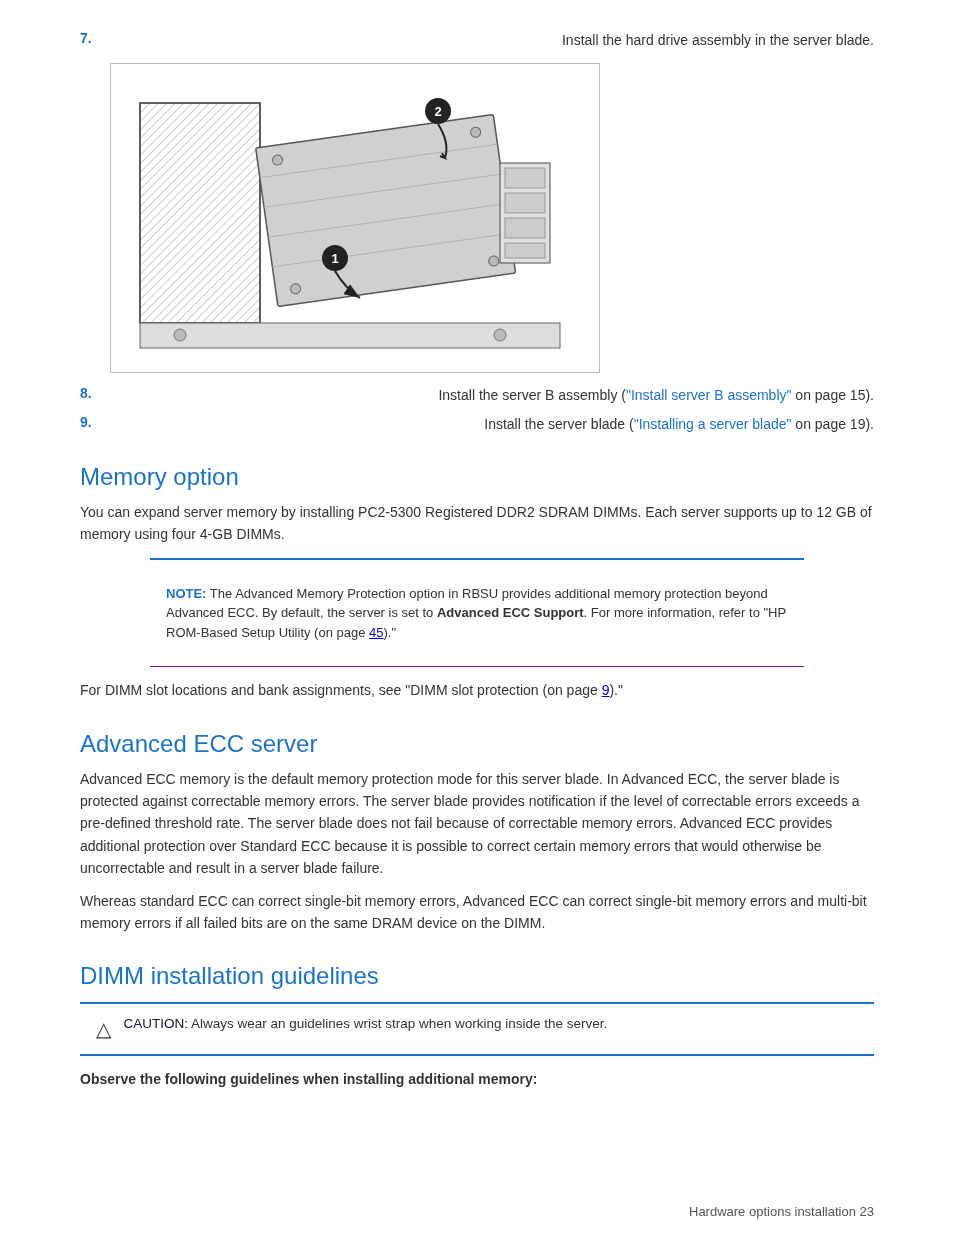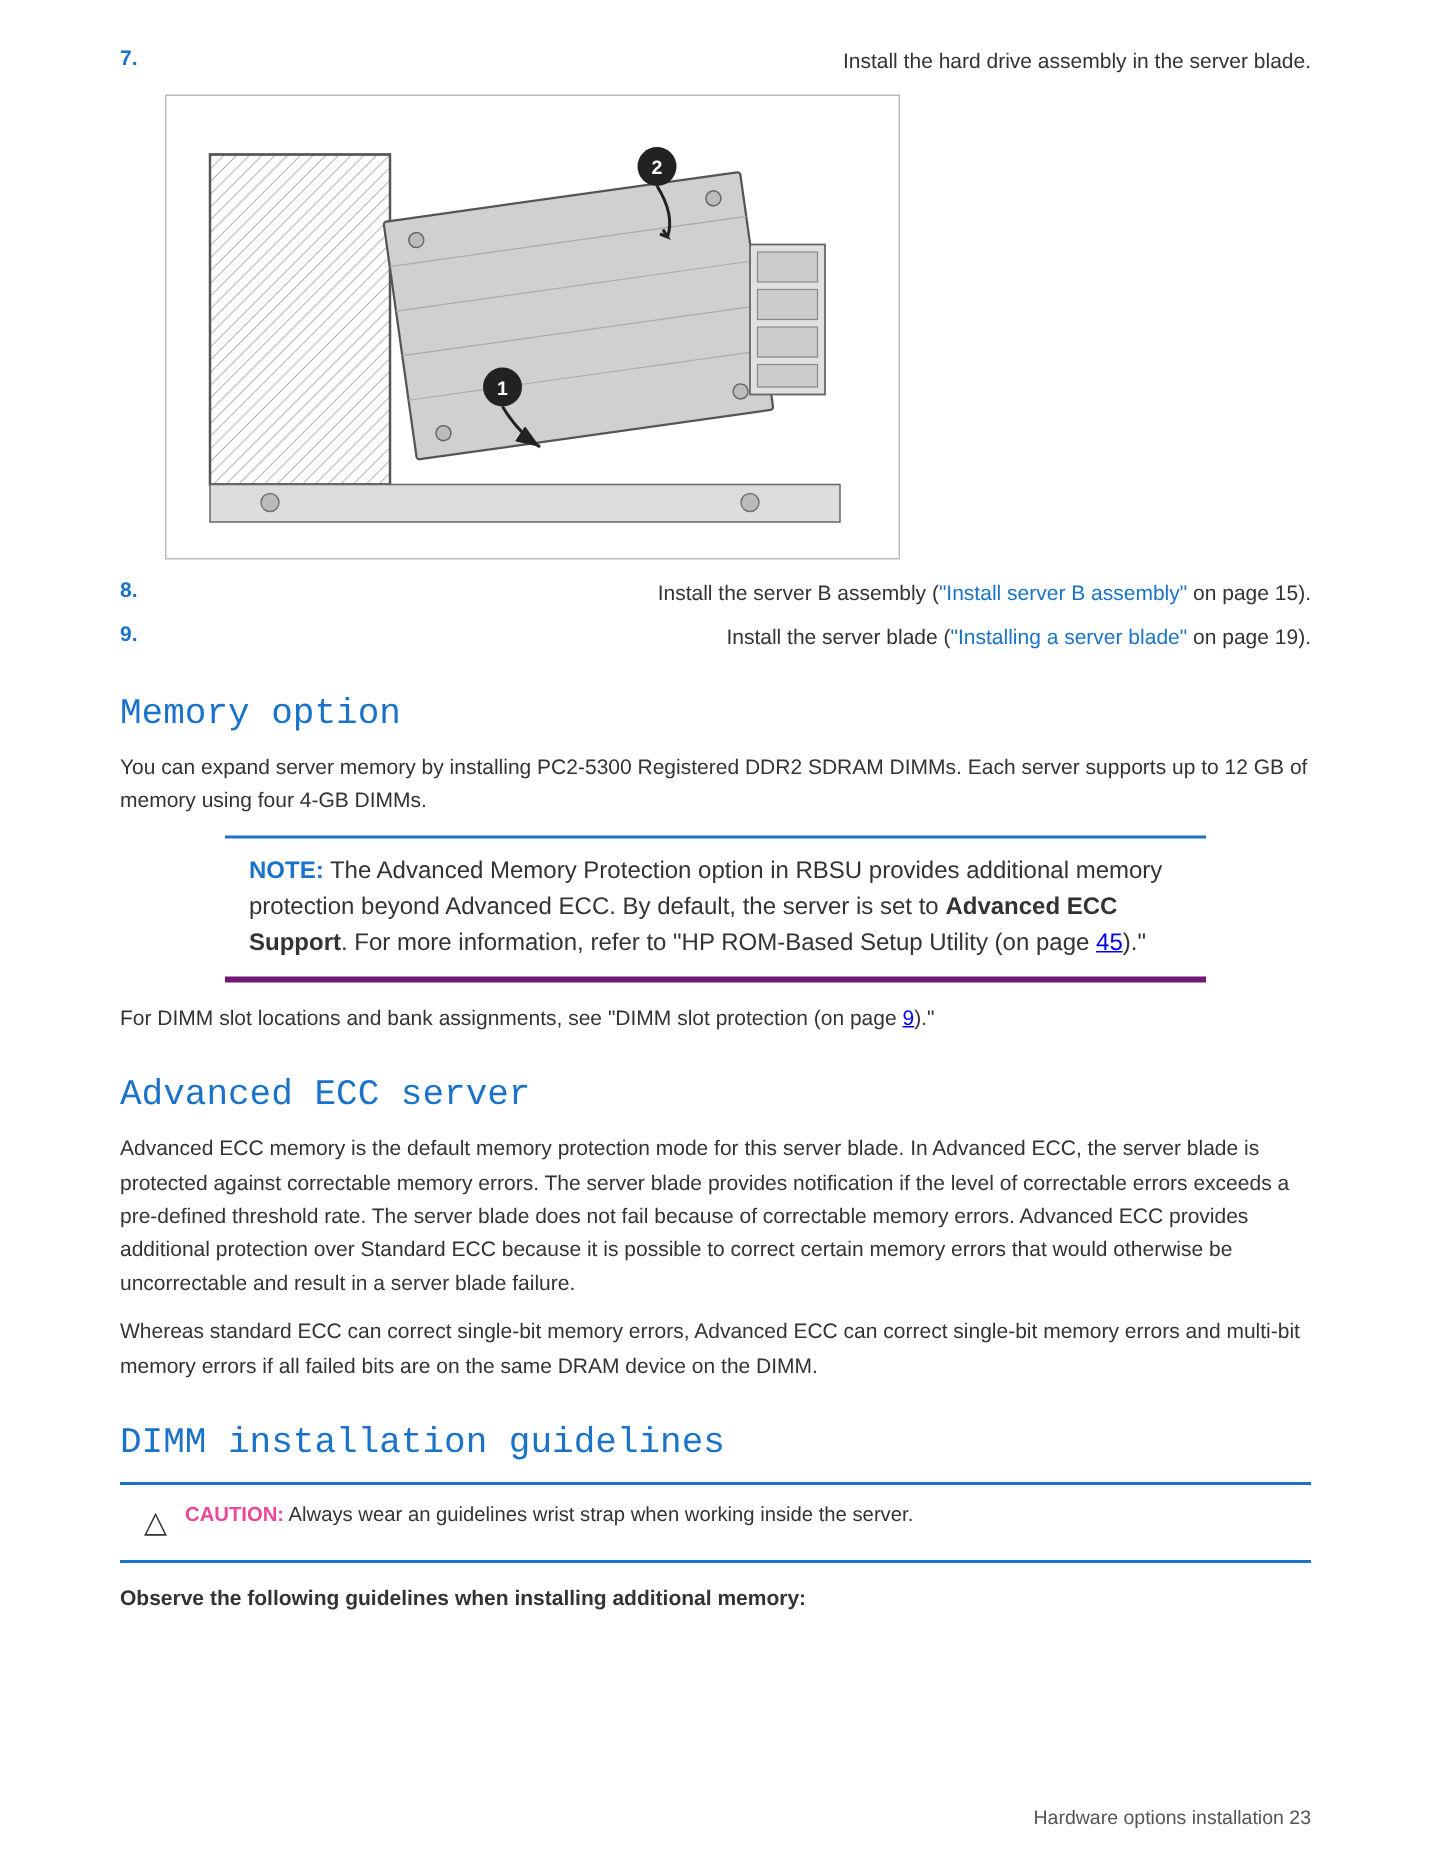--- a/index.html
+++ b/index.html
@@ -48,56 +48,55 @@
       width: 470px;
       height: 290px;
     }
 
     .section-heading {
       font-size: 24px;
       color: #1a73c8;
       font-weight: normal;
       margin: 28px 0 10px 0;
       border-bottom: none;
-      font-family: Liberation Mono, monospace;
     }
 
     .body-text {
       line-height: 1.6;
       margin-bottom: 10px;
       color: #333;
     }
 
     .note-box {
       border-top: 2px solid #1a73c8;
-      border-bottom: 4px solid #701a75;
-      padding: 10px 16px;
+      border-bottom: 1px solid #701a75;
+      padding: 24px 16px;
       margin: 12px 70px 12px 70px;
       line-height: 1.5;
-      font-size: 16px;
+      font-size: 13px;
     }
     .note-label {
       font-weight: bold;
       color: #1a73c8;
     }
 
     .caution-box {
       border-top: 2px solid #1a73c8;
       border-bottom: 2px solid #1a73c8;
       padding: 10px 16px;
       margin: 12px 0;
       display: flex;
       align-items: flex-start;
       gap: 12px;
       line-height: 1.5;
       font-size: 13.5px;
     }
     .caution-label {
-      font-weight: bold;
-      color: #ec4899;
+      font-weight: normal;
+      color: #0f172a;
     }
     .caution-icon {
       font-size: 20px;
       margin-top: 0px;
       color: #333;
     }
 
     .footer {
       position: absolute;
       bottom: 16px;

